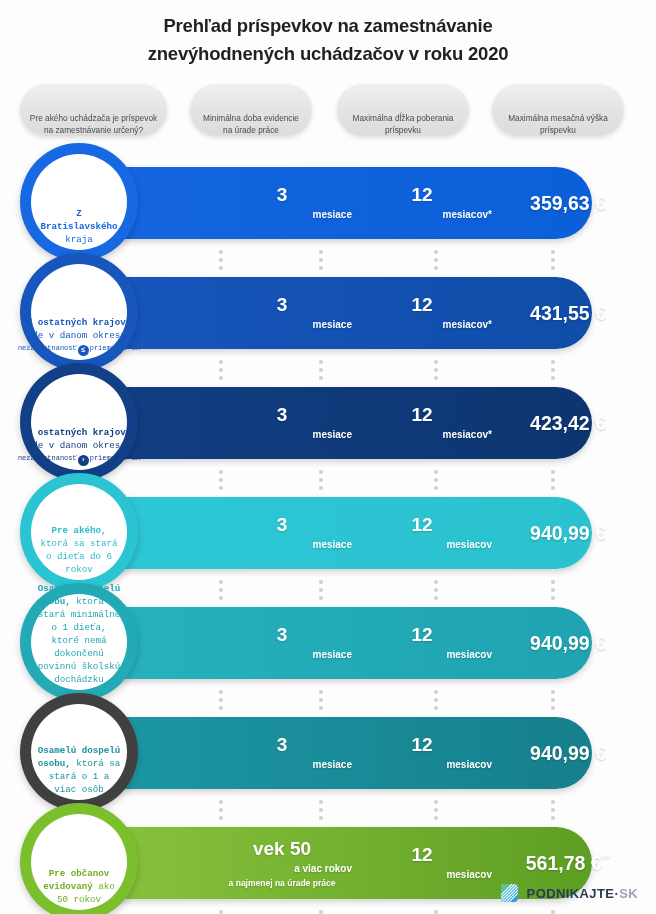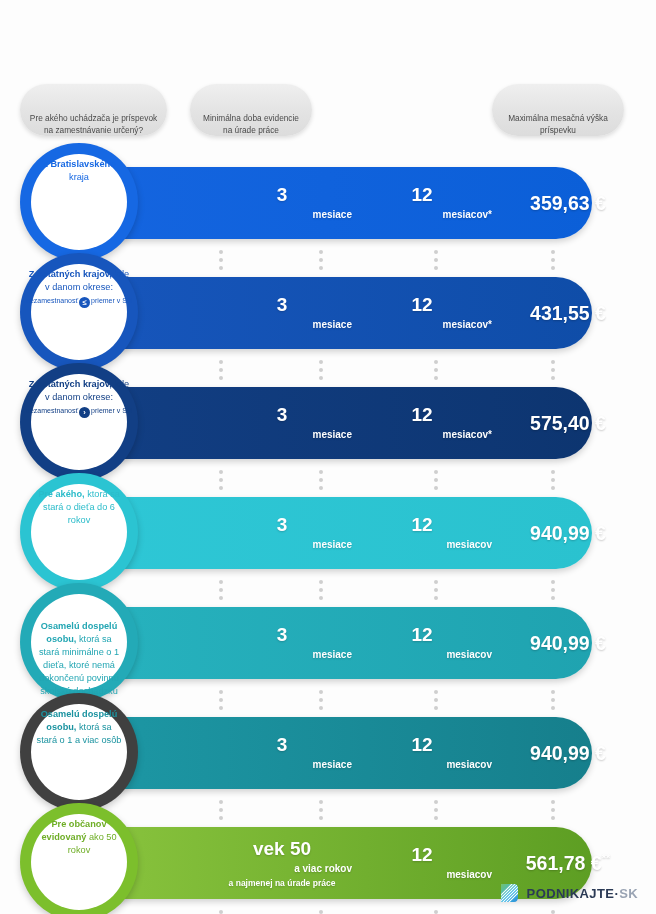--- a/index.html
+++ b/index.html
@@ -109,24 +109,25 @@
     justify-content: center;
     box-shadow: 0 3px 7px rgba(0,0,0,0.2);
     z-index: 5;
   }
   .circle-inner {
     border-radius: 50%;
     background: #ffffff;
     width: calc(100% - 22px);
     height: calc(100% - 22px);
     display: flex;
-    align-items: flex-start;
+    align-items: flex-end;
     justify-content: center;
     text-align: center;
     padding: 4px;
+    font-family: Liberation Mono, monospace;
   }
   .circle-text {
     font-size: 9.2px;
     line-height: 13px;
   }
   .circle-text b { font-weight: bold; }
   .inline-chip-line {
     display: block;
     font-size: 7px;
     line-height: 11px;
@@ -182,27 +183,34 @@
     color: #2b3a55;
     letter-spacing: 0.4px;
   }
   .logo-text .sk { color: #9aa4b4; font-weight: bold; }
 </style>
 </head>
 <body>
 
 <div id="infographic">
 
+  <div class="title-block">
+    <div class="title-line">Prehľad príspevkov na zamestnávanie</div>
+    <div class="title-line">znevýhodnených uchádzačov v roku 2020</div>
+  </div>
 
   <div class="header-row">
     <div class="header-pill hp0">
       <span>Pre akého uchádzača je príspevok na zamestnávanie určený?</span>
     </div>
     <div class="header-pill hp1">
       <span>Minimálna doba evidencie na úrade práce</span>
+    </div>
+    <div class="header-pill hp2">
+      <span>Maximálna dĺžka poberania príspevku</span>
     </div>
     <div class="header-pill hp3">
       <span>Maximálna mesačná výška príspevku</span>
     </div>
   </div>
 
   <div class="dots" id="dots-layer" style="left: 0px; top: 143px; width: 656px; height: 740px;">
       <div class="dot" style="left: 219px; top: 107px;"></div>
       <div class="dot" style="left: 219px; top: 115px;"></div>
       <div class="dot" style="left: 219px; top: 123px;"></div>
@@ -331,21 +339,21 @@
           <div class="bar-inner">
             <div class="cell cell-dur">
               <div class="big">3</div>
               <div class="sml">mesiace</div>
             </div>
             <div class="cell cell-len">
               <div class="big">12</div>
               <div class="sml">mesiacov*</div>
             </div>
             <div class="cell cell-amt">
-              <div class="amt">575,40 €</div>
+              <div class="amt">423,42 €</div>
             </div>
           </div>
         </div>
         <div class="circle-wrap" style="top: 0px; width: 118px; height: 118px; background: rgb(18, 63, 133);">
           <div class="circle-inner">
             <div class="circle-text" style="color: rgb(18, 63, 133);"><b>Z ostatných krajov,</b> kde v danom okrese:<span class="inline-chip-line"><span>nezamestnanosť</span><span class="chip" style="background: rgb(18, 63, 133);">›</span><span>priemer v SR</span></span></div>
           </div>
         </div>
       </div>
       <div class="row" style="position: absolute; top: 330px; height: 118px;">

